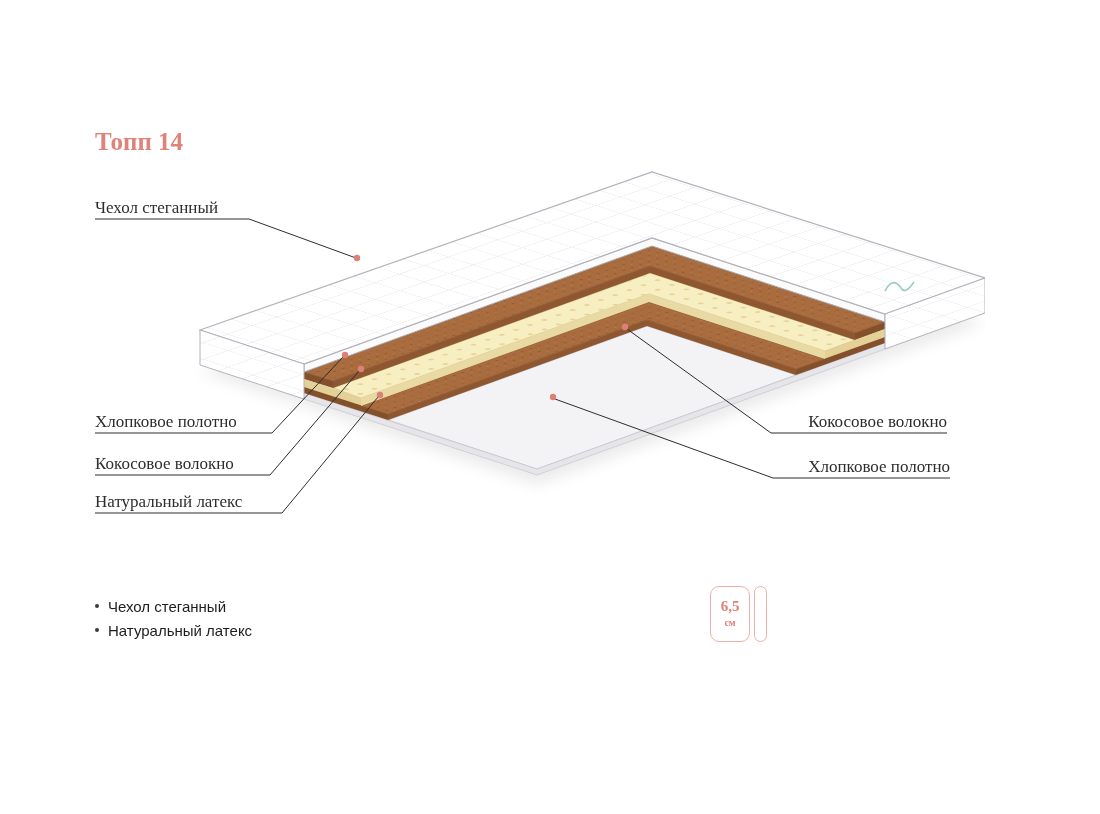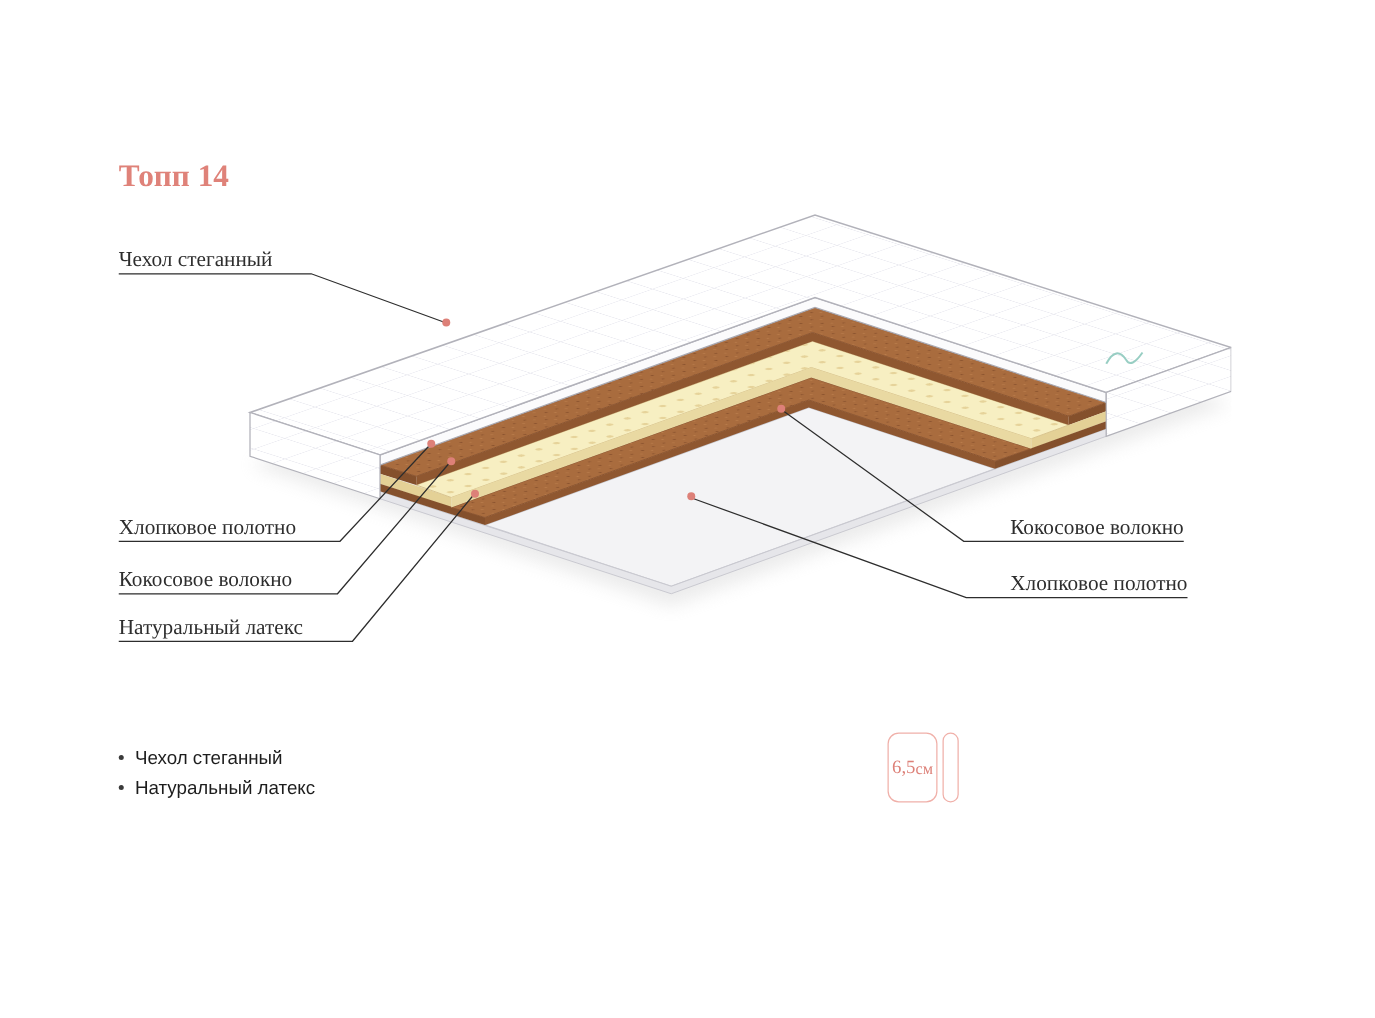--- a/index.html
+++ b/index.html
@@ -7,24 +7,24 @@
         font-family:"Liberation Serif",serif;}
   svg.scene{position:absolute;left:0;top:0;}
   .title{position:absolute;left:95px;top:128px;font-size:25px;font-weight:bold;color:#df8279;}
   .lbl{position:absolute;font-size:17px;color:#2d2d2d;white-space:nowrap;}
   .lbl.right{text-align:right;}
   .features{position:absolute;left:95px;top:594px;font-family:"Liberation Sans",sans-serif;
             font-size:15px;color:#1d1d1d;}
   .feat{display:flex;align-items:center;height:24px;}
   .feat .bullet{width:4px;height:4px;border-radius:50%;background:#3a3a3a;margin-right:9px;}
   .height-box{position:absolute;left:710px;top:586px;width:38px;height:54px;border:1.5px solid #f0b0a9;
-              border-radius:9px;display:flex;flex-direction:row;align-items:center;justify-content:center;
-              color:#dd8078;}
+              border-radius:9px;display:flex;flex-direction:column;align-items:center;justify-content:center;
+              color:#dd8078;font-weight:bold;}
   .height-box .hv{font-size:15px;line-height:17px;}
-  .height-box .hu{font-size:13px;line-height:15px;}
+  .height-box .hu{font-size:10px;line-height:15px;}
   .slim-box{position:absolute;left:754px;top:586px;width:11px;height:54px;border:1.5px solid #f0b0a9;border-radius:7px;}
   .firmness{position:absolute;left:790px;top:587px;}
   .pills{display:flex;gap:7px;}
   .pill{width:46px;height:15px;border-radius:9px;border:1.5px solid #f2b7b0;background:#ffffff;box-sizing:border-box;}
   .pill.filled{background:#e8857c;border-color:#e8857c;}
   .firm-label{margin-top:7px;font-family:"Liberation Sans",sans-serif;font-size:15px;color:#2b2b2b;}
 </style>
 </head>
 <body>
 

